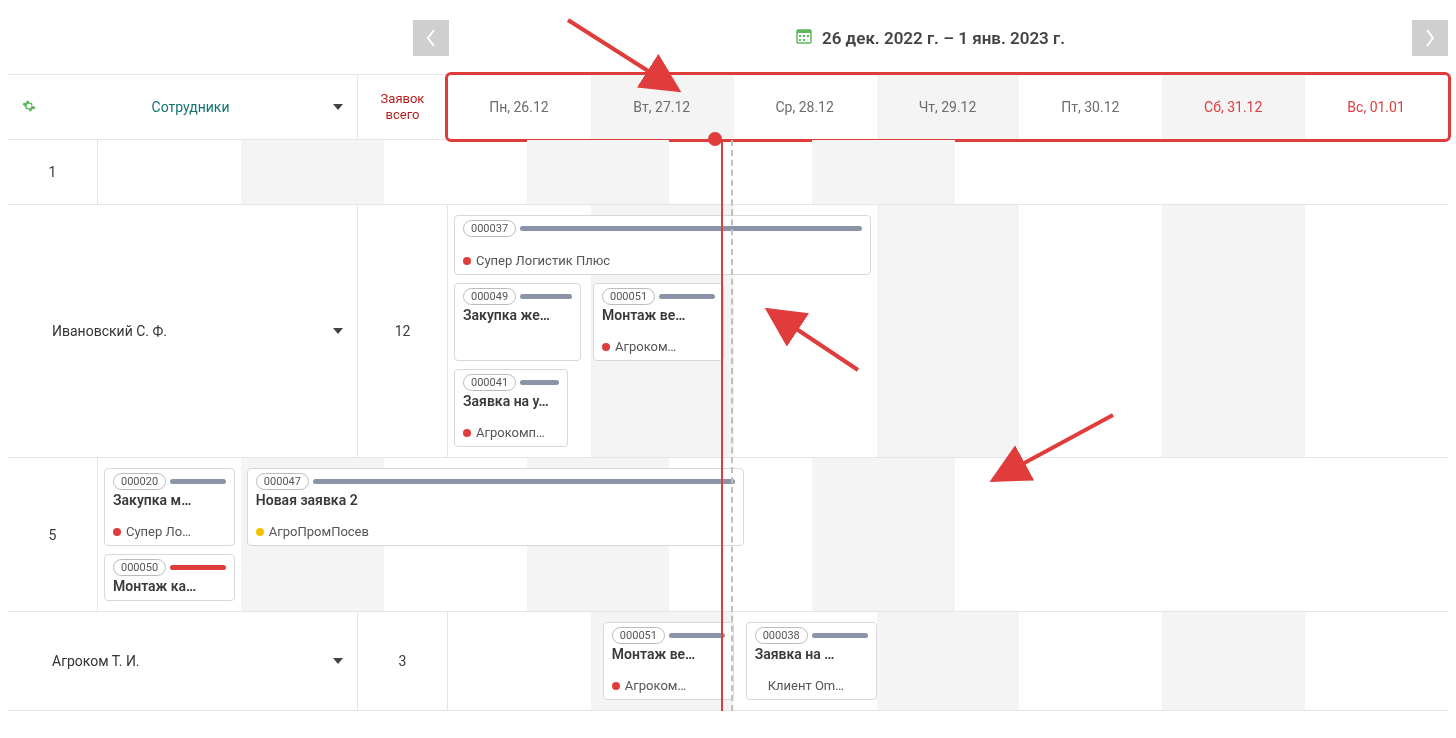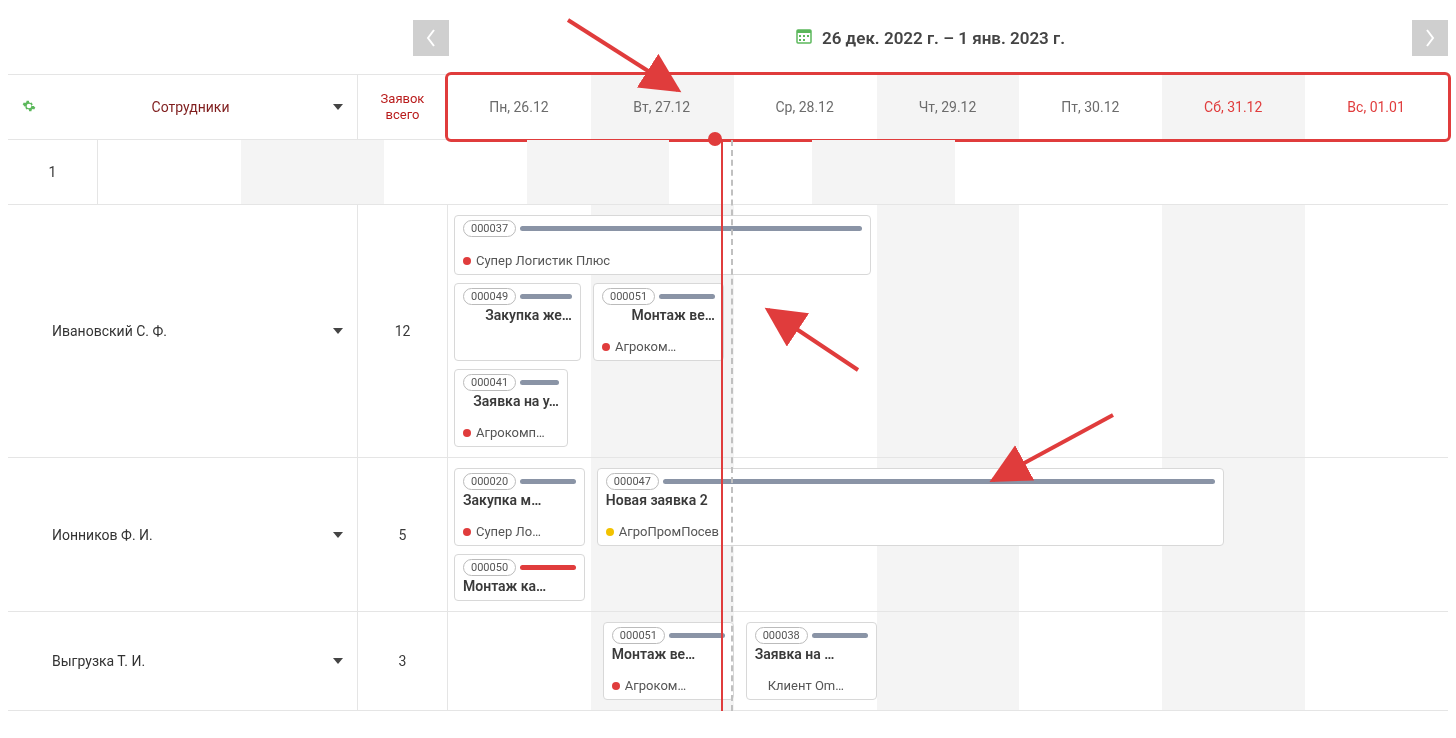--- a/index.html
+++ b/index.html
@@ -47,21 +47,21 @@
 }
 .col-left {
   width: 350px;
   display: flex;
   align-items: center;
   padding: 0 14px;
   border-right: 1px solid #e5e5e5;
   position: relative;
 }
 .gear-icon { color:#5cb85c; font-size:14px; margin-right:12px; }
-.col-left .title { flex:1; text-align:center; color:#7f1d1d; }
+.col-left .title { flex:1; text-align:center; color:#0f766e; }
 .dropdown-caret { width:0;height:0;border-left:5px solid transparent;border-right:5px solid transparent;border-top:6px solid #444; }
 .col-total {
   width: 90px;
   display:flex;align-items:center;justify-content:center;
   text-align:center;
   color:#b91c1c;
   line-height:1.25;
   border-right:1px solid #e5e5e5;
   font-size:13px;
 }
@@ -240,21 +240,21 @@
           </div>
 
     </div>
       </div>
       <div class="row">
     <div class="col-left">
       <span class="label">Ивановский С. Ф.</span>
       <span class="dropdown-caret"></span>
     </div>
     <div class="count">12</div>
-    <div class="lane" style="width:1000px;flex:none;text-align:right;">
+    <div class="lane" style="width:1000px;flex:none;">
       <div class="col-bg">
             <div class=""></div>
             <div class="shaded"></div>
             <div class=""></div>
             <div class="shaded"></div>
             <div class=""></div>
             <div class="shaded"></div>
             <div class=""></div>
           </div>
       <div class="task-row">
@@ -290,45 +290,41 @@
           <span class="tid">000041</span>
           <span class="bar "></span>
         </div>
         <div class="ttl">Заявка на у…</div>
         <div class="cli"><span class="dot red"></span>Агрокомп…</div>
       </div>
           </div>
     </div>
       </div>
       <div class="row">
-    <div class="col-left">
-      <span class="label">Ионников Ф. И.</span>
-      <span class="dropdown-caret"></span>
-    </div>
     <div class="count">5</div>
     <div class="lane" style="width:1000px;flex:none;">
       <div class="col-bg">
             <div class=""></div>
             <div class="shaded"></div>
             <div class=""></div>
             <div class="shaded"></div>
             <div class=""></div>
             <div class="shaded"></div>
             <div class=""></div>
           </div>
       <div class="task-row">
             <div class="task" style="width:130.85714285714286px">
         <div class="idrow">
           <span class="tid">000020</span>
           <span class="bar "></span>
         </div>
         <div class="ttl">Закупка м…</div>
         <div class="cli"><span class="dot red"></span>Супер Ло…</div>
       </div>
-            <div class="task" style="width:627px">
+            <div class="task" style="width:497px">
         <div class="idrow">
           <span class="tid">000047</span>
           <span class="bar "></span>
         </div>
         <div class="ttl">Новая заявка 2</div>
         <div class="cli"><span class="dot yellow"></span>АгроПромПосев</div>
       </div>
           </div>
           <div class="task-row">
             <div class="task" style="width:130.85714285714286px">
@@ -337,21 +333,21 @@
           <span class="bar red"></span>
         </div>
         <div class="ttl">Монтаж ка…</div>
 
       </div>
           </div>
     </div>
       </div>
       <div class="row">
     <div class="col-left">
-      <span class="label">Выгрузка Т. И.</span>
+      <span class="label">Агроком Т. И.</span>
       <span class="dropdown-caret"></span>
     </div>
     <div class="count">3</div>
     <div class="lane" style="width:1000px;flex:none;">
       <div class="col-bg">
             <div class=""></div>
             <div class="shaded"></div>
             <div class=""></div>
             <div class="shaded"></div>
             <div class=""></div>

